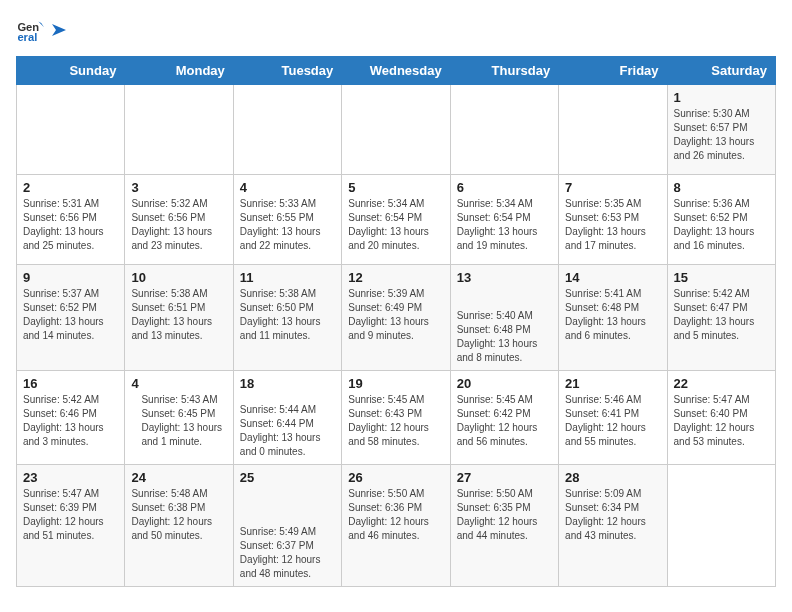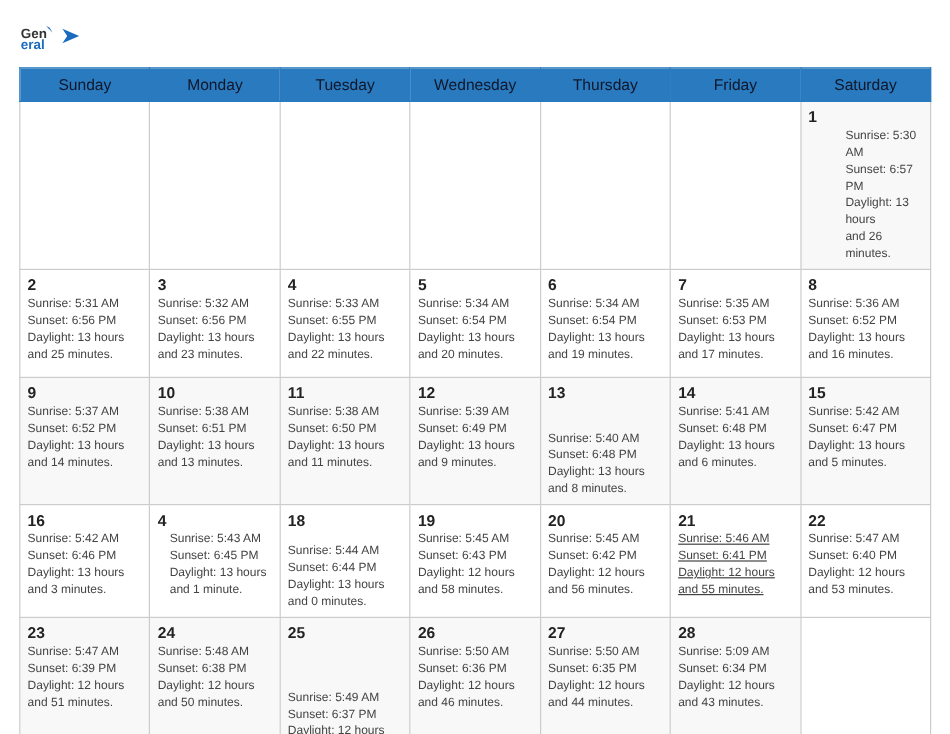--- a/index.html
+++ b/index.html
@@ -47,25 +47,25 @@
       font-size: 15px;
       color: #444;
     }
     table {
       width: 100%;
       border-collapse: collapse;
       table-layout: fixed;
     }
     thead th {
       background-color: #2a7abf;
-      color: #0f172a;
-      text-align: center;
+      color: #ffffff;
+      text-align: right;
       padding: 6px 8px;
       font-size: 13px;
-      font-weight: normal;
+      font-weight: bold;
       border: 1px solid #2a7abf;
     }
     tbody td {
       border: 1px solid #ccc;
       vertical-align: top;
       padding: 5px 6px;
       font-size: 10.5px;
       color: #333;
       height: 90px;
       background: #fff;
@@ -132,21 +132,21 @@
   <tbody id="calendar-body">
   <tr>
         <td class="empty-cell"></td>
         <td class="empty-cell"></td>
         <td class="empty-cell"></td>
         <td class="empty-cell"></td>
         <td class="empty-cell"></td>
         <td class="empty-cell"></td>
         <td>
           <span class="day-num">1</span>
-          <div class="day-info" style="white-space: pre-line; margin-left: 31px;">Sunrise: 5:30 AM
+          <div class="day-info" style="white-space: pre-line;">Sunrise: 5:30 AM
 Sunset: 6:57 PM
 Daylight: 13 hours
 and 26 minutes.</div>
         </td>
       </tr>
       <tr>
         <td>
           <span class="day-num">2</span>
           <div class="day-info" style="white-space: pre-line;">Sunrise: 5:31 AM
 Sunset: 6:56 PM
@@ -278,21 +278,21 @@
         </td>
         <td>
           <span class="day-num">20</span>
           <div class="day-info" style="white-space: pre-line;">Sunrise: 5:45 AM
 Sunset: 6:42 PM
 Daylight: 12 hours
 and 56 minutes.</div>
         </td>
         <td>
           <span class="day-num">21</span>
-          <div class="day-info" style="white-space: pre-line; text-decoration: underline;">Sunrise: 5:46 AM
+          <div class="day-info" style="white-space: pre-line;">Sunrise: 5:46 AM
 Sunset: 6:41 PM
 Daylight: 12 hours
 and 55 minutes.</div>
         </td>
         <td>
           <span class="day-num">22</span>
           <div class="day-info" style="white-space: pre-line;">Sunrise: 5:47 AM
 Sunset: 6:40 PM
 Daylight: 12 hours
 and 53 minutes.</div>

